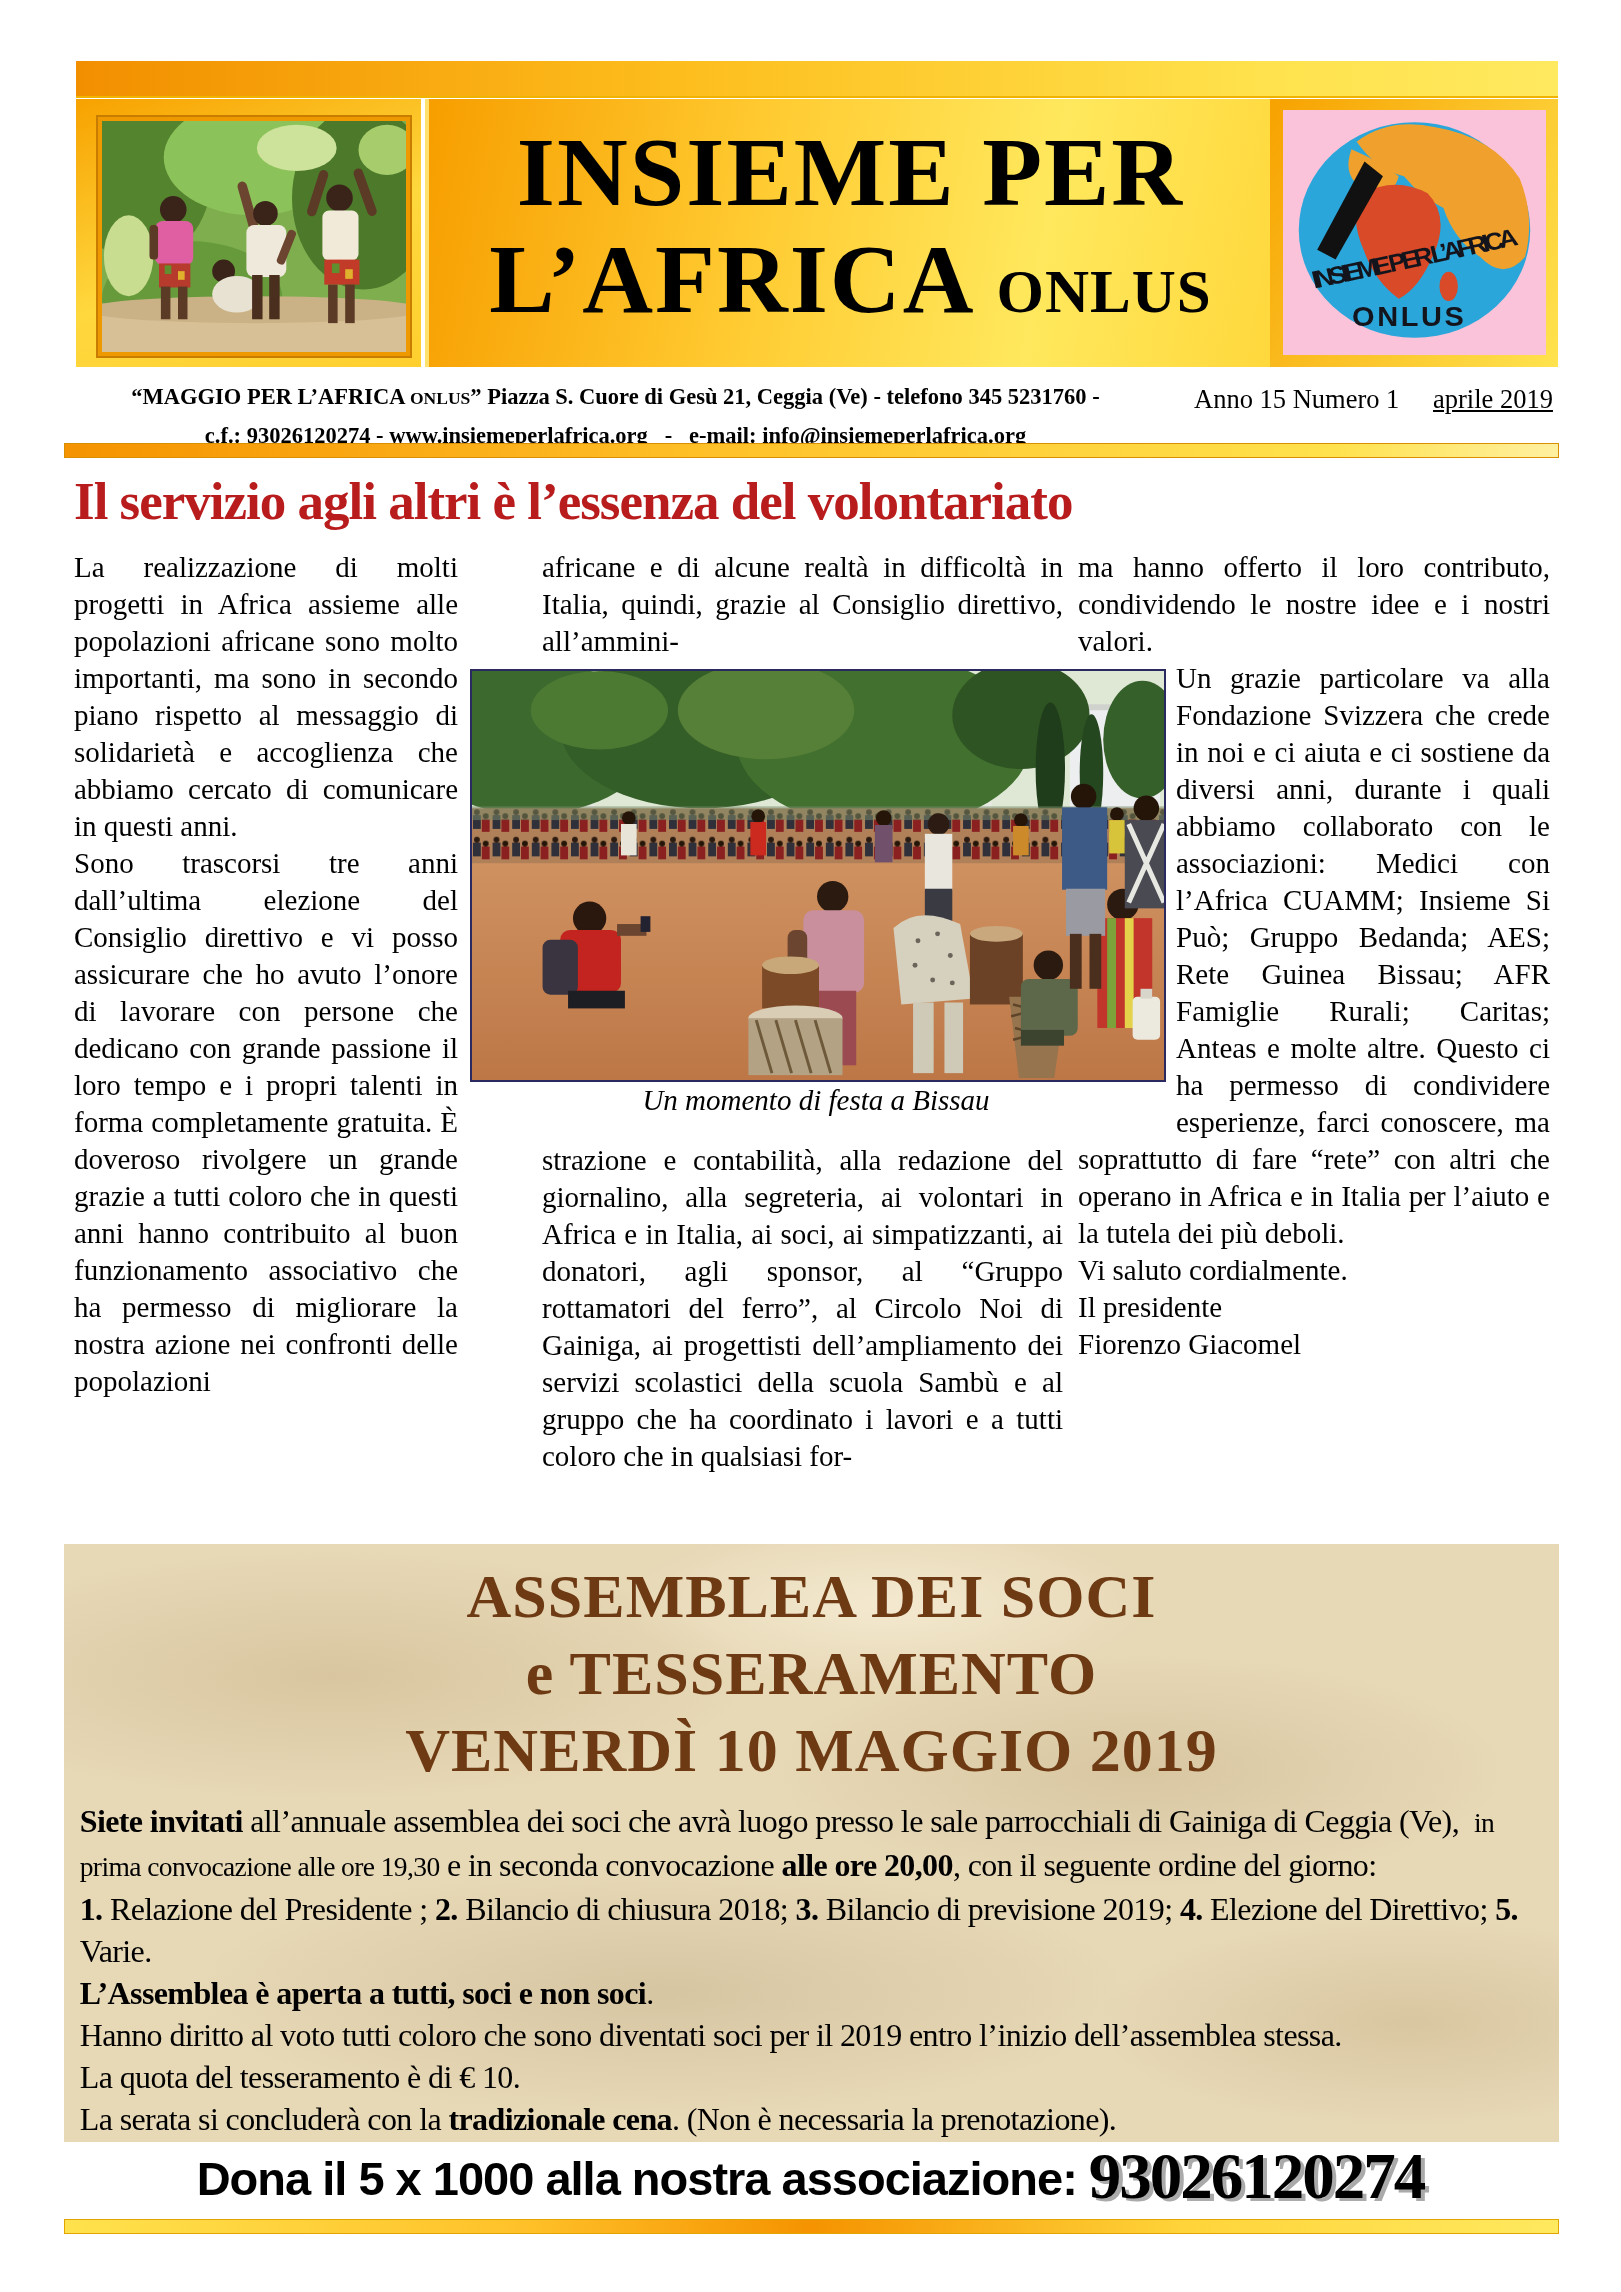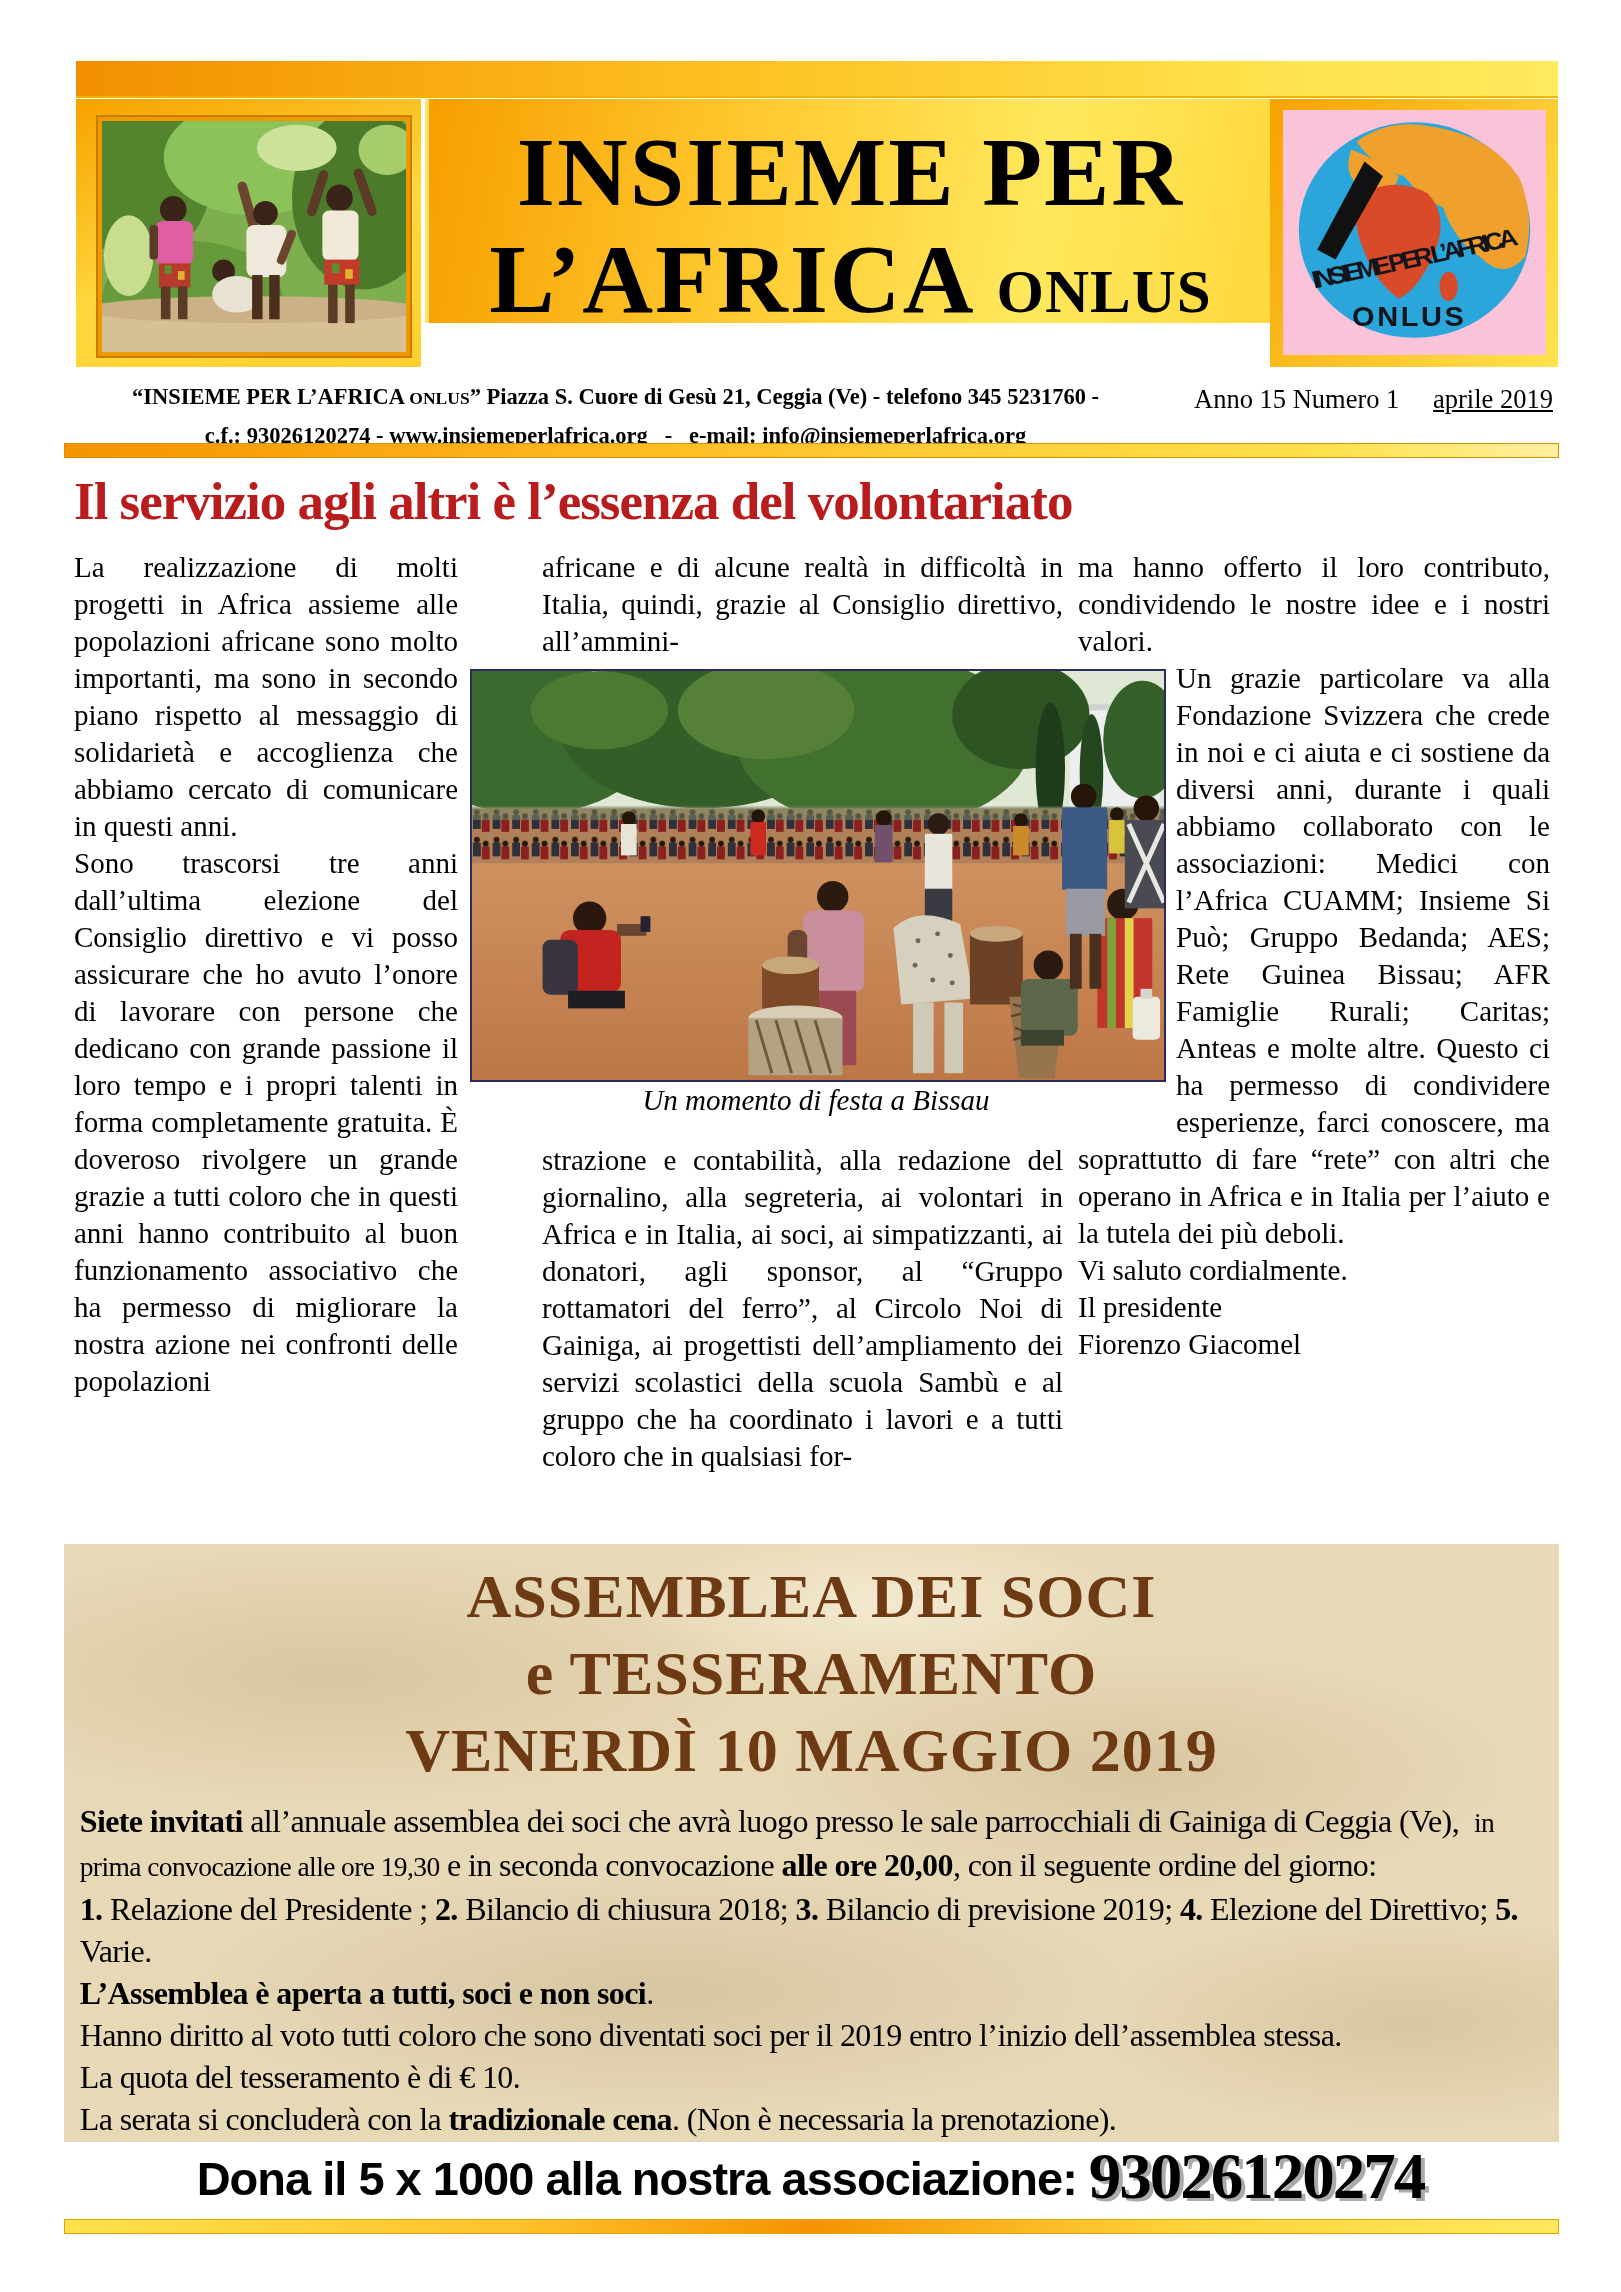--- a/index.html
+++ b/index.html
@@ -8,21 +8,21 @@
 
   
   .band-top{position:absolute;left:76px;top:61px;width:1482px;height:35px;
             background:linear-gradient(90deg,#f28f00,#fdbd1c 40%,#ffe24d 80%,#ffe95f);
             border-bottom:2.9px solid #f0b400;}
   .banner-left{position:absolute;left:76px;top:99px;width:345px;height:268px;
                background:linear-gradient(160deg,#f7a200,#ffd83e 55%,#ffcf2e);}
   .banner-photo{position:absolute;left:98px;top:117px;width:304px;height:231px;
                 border:4.9px solid #ef9900;box-shadow:0 0 0 2px #c87c00;background:#6f9c42;}
   .banner-photo svg{display:block;width:100%;height:100%;}
-  .banner-title{position:absolute;left:425px;top:99px;width:843px;height:224px;
+  .banner-title{position:absolute;left:425px;top:99px;width:843px;height:268px;
                 background:linear-gradient(100deg,#f79e00,#ffca30 38%,#ffe85d 72%,#ffd83c);
                 border-left:4.9px solid #ffe170;text-align:center;}
   .title-l1{margin-top:21.6px;font-size:98px;line-height:102px;font-weight:bold;letter-spacing:2px;}
   .title-l2{margin-top:5.9px;font-size:98px;line-height:102px;font-weight:bold;letter-spacing:2px;}
   .title-l2 .xs{font-size:61px;letter-spacing:1px;}
   .banner-logo{position:absolute;left:1270px;top:99px;width:288px;height:268px;
                background:linear-gradient(120deg,#f7a200,#ffe34f);}
   .logo-pink{position:absolute;left:1283px;top:110px;width:263px;height:245px;background:#fbc3d9;}
   .logo-pink svg{display:block;width:100%;height:100%;}
 
@@ -145,21 +145,21 @@
       <path d="M26,16 Q22,28 32,33 Q42,36 44,27 Q37,21 26,16 Z" fill="#f0a02c"></path>
       <path d="M30,34 Q43,27 55,34 Q63,43 58,57 Q52,73 44,77 Q35,70 31,58 Q25,44 30,34 Z" fill="#d84a28"></path>
       <ellipse cx="63" cy="72" rx="3.5" ry="6" fill="#d84a28"></ellipse>
       <polygon points="13,57 31,21 38,27 20,61" fill="#111111"></polygon>
       <text x="50" y="64" font-size="10" font-weight="bold" text-anchor="middle" fill="#14141c" font-family="Liberation Sans, sans-serif" transform="rotate(-13 50 60)" textLength="80">INSIEME PER L’AFRICA</text>
       <text x="48" y="88" font-size="11" font-weight="bold" text-anchor="middle" fill="#14141c" font-family="Liberation Sans, sans-serif" letter-spacing="1">ONLUS</text>
     </svg>
   </div>
 
   <div class="mast">
-    <div><span>“INSIEME PER L’AFRICA </span><span class="sm">ONLUS</span><span>” Piazza S. Cuore di Gesù 21, Ceggia (Ve) - telefono 345 5231760 -</span></div>
+    <div><span>“MAGGIO PER L’AFRICA </span><span class="sm">ONLUS</span><span>” Piazza S. Cuore di Gesù 21, Ceggia (Ve) - telefono 345 5231760 -</span></div>
     <div>c.f.: 93026120274 - www.insiemeperlafrica.org&nbsp;&nbsp; - &nbsp;&nbsp;e-mail: info@insiemeperlafrica.org</div>
   </div>
   <div class="issue">Anno 15 Numero 1</div>
   <div class="date">aprile 2019</div>
   <div class="band-mid"></div>
 
   <div class="headline">Il servizio agli altri è l’essenza del volontariato</div>
 
   <div class="col col1">
     <p>La realizzazione di molti progetti in Africa assieme alle popolazioni africane sono molto importanti, ma sono in secondo piano rispetto al messaggio di solidarietà e accoglienza che abbiamo cercato di comunicare in questi anni.</p>

